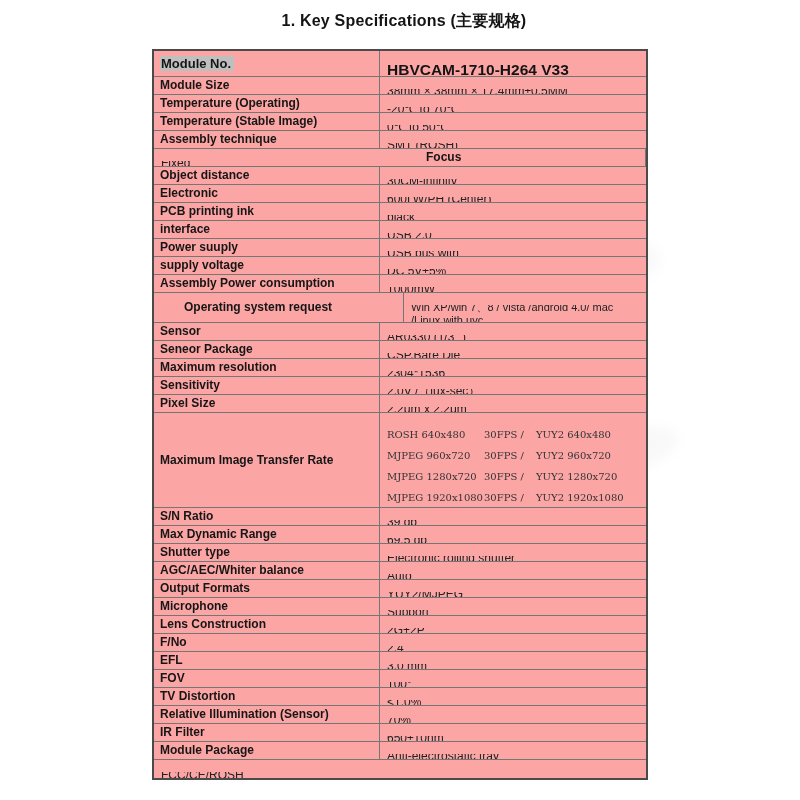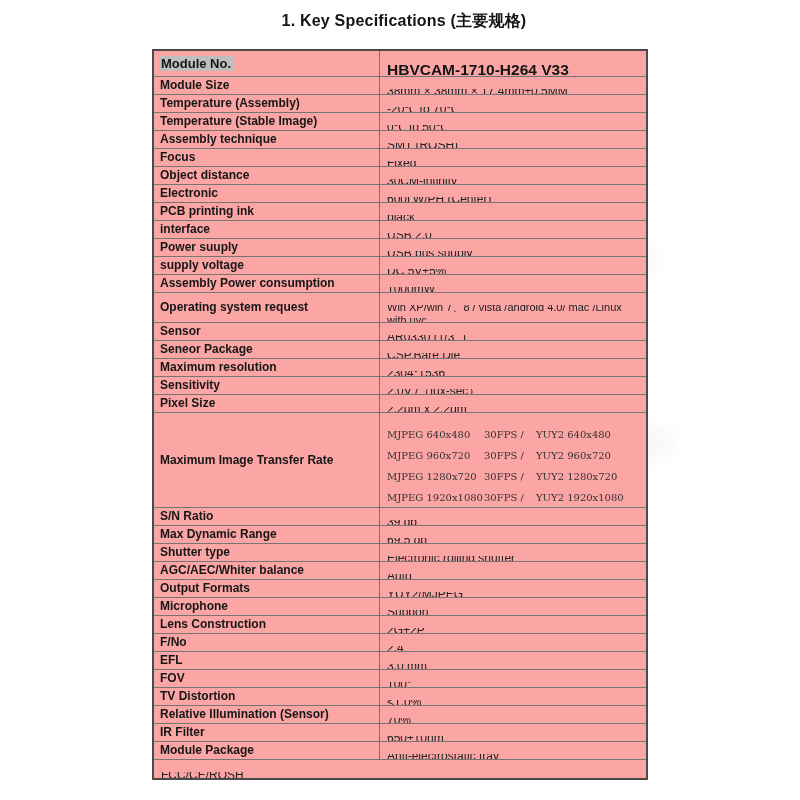--- a/index.html
+++ b/index.html
@@ -59,21 +59,21 @@
     margin-top: 12px;
   }
 
   
   .tr.module { height: 26px; }
   .tr.module .label { font-size: 13px; }
   .tr.module .value { font-size: 15.5px; font-weight: bold; color: #141414; }
   .highlight { background: #bfbfbf; padding: 1px 3px 1px 1px; }
 
   
-  .tr.os { height: 30px; }
+  .tr.os { height: 30px; padding-left: 24px; }
   .tr.os .value { font-size: 11px; line-height: 13.5px; padding-top: 1px; }
 
   
   .tr.transfer { height: 95px; }
   .tr.transfer .value {
     flex-direction: column;
     align-items: stretch;
     justify-content: center;
     font-family: "DejaVu Serif", serif;
     font-size: 10px;
@@ -115,54 +115,54 @@
         <div class="td label">
           <span class="highlight">Module No.</span>
         </div>
         <div class="td value">HBVCAM-1710-H264 V33</div>
       </div>
       <div class="tr">
         <div class="td label">Module Size</div>
         <div class="td value">38mm × 38mm × 17.4mm±0.5MM</div>
       </div>
       <div class="tr">
-        <div class="td label">Temperature (Assembly)</div>
+        <div class="td label">Temperature (Operating)</div>
         <div class="td value">-20℃ to 70℃</div>
       </div>
       <div class="tr">
         <div class="td label">Temperature (Stable Image)</div>
         <div class="td value">0℃ to 50℃</div>
       </div>
       <div class="tr">
         <div class="td label">Assembly technique</div>
         <div class="td value">SMT (ROSH)</div>
       </div>
       <div class="tr">
+        <div class="td value">Fixed</div>
         <div class="td label">Focus</div>
-        <div class="td value">Fixed</div>
       </div>
       <div class="tr">
         <div class="td label">Object distance</div>
         <div class="td value">30CM-infinity</div>
       </div>
       <div class="tr">
         <div class="td label">Electronic</div>
         <div class="td value">600LW/PH (Center)</div>
       </div>
       <div class="tr">
         <div class="td label">PCB printing ink</div>
         <div class="td value">black</div>
       </div>
       <div class="tr">
         <div class="td label">interface</div>
         <div class="td value">USB 2.0</div>
       </div>
       <div class="tr">
         <div class="td label">Power suuply</div>
-        <div class="td value">USB bus suuply</div>
+        <div class="td value">USB bus with</div>
       </div>
       <div class="tr">
         <div class="td label">supply voltage</div>
         <div class="td value">DC 5V±5%</div>
       </div>
       <div class="tr">
         <div class="td label">Assembly Power consumption</div>
         <div class="td value">1000mW</div>
       </div>
       <div class="tr os">
@@ -186,21 +186,21 @@
         <div class="td value">2.0V /（lux-sec）</div>
       </div>
       <div class="tr">
         <div class="td label">Pixel Size</div>
         <div class="td value">2.2μm x 2.2μm</div>
       </div>
       <div class="tr transfer">
         <div class="td label">Maximum Image Transfer Rate</div>
         <div class="td value">
           <div class="transfer-line">
-            <span>MJPEG 640x480</span>
+            <span>ROSH 640x480</span>
             <span>30FPS /</span>
             <span>YUY2 640x480</span>
           </div>
           <div class="transfer-line">
             <span>MJPEG 960x720</span>
             <span>30FPS /</span>
             <span>YUY2 960x720</span>
           </div>
           <div class="transfer-line">
             <span>MJPEG 1280x720</span>

